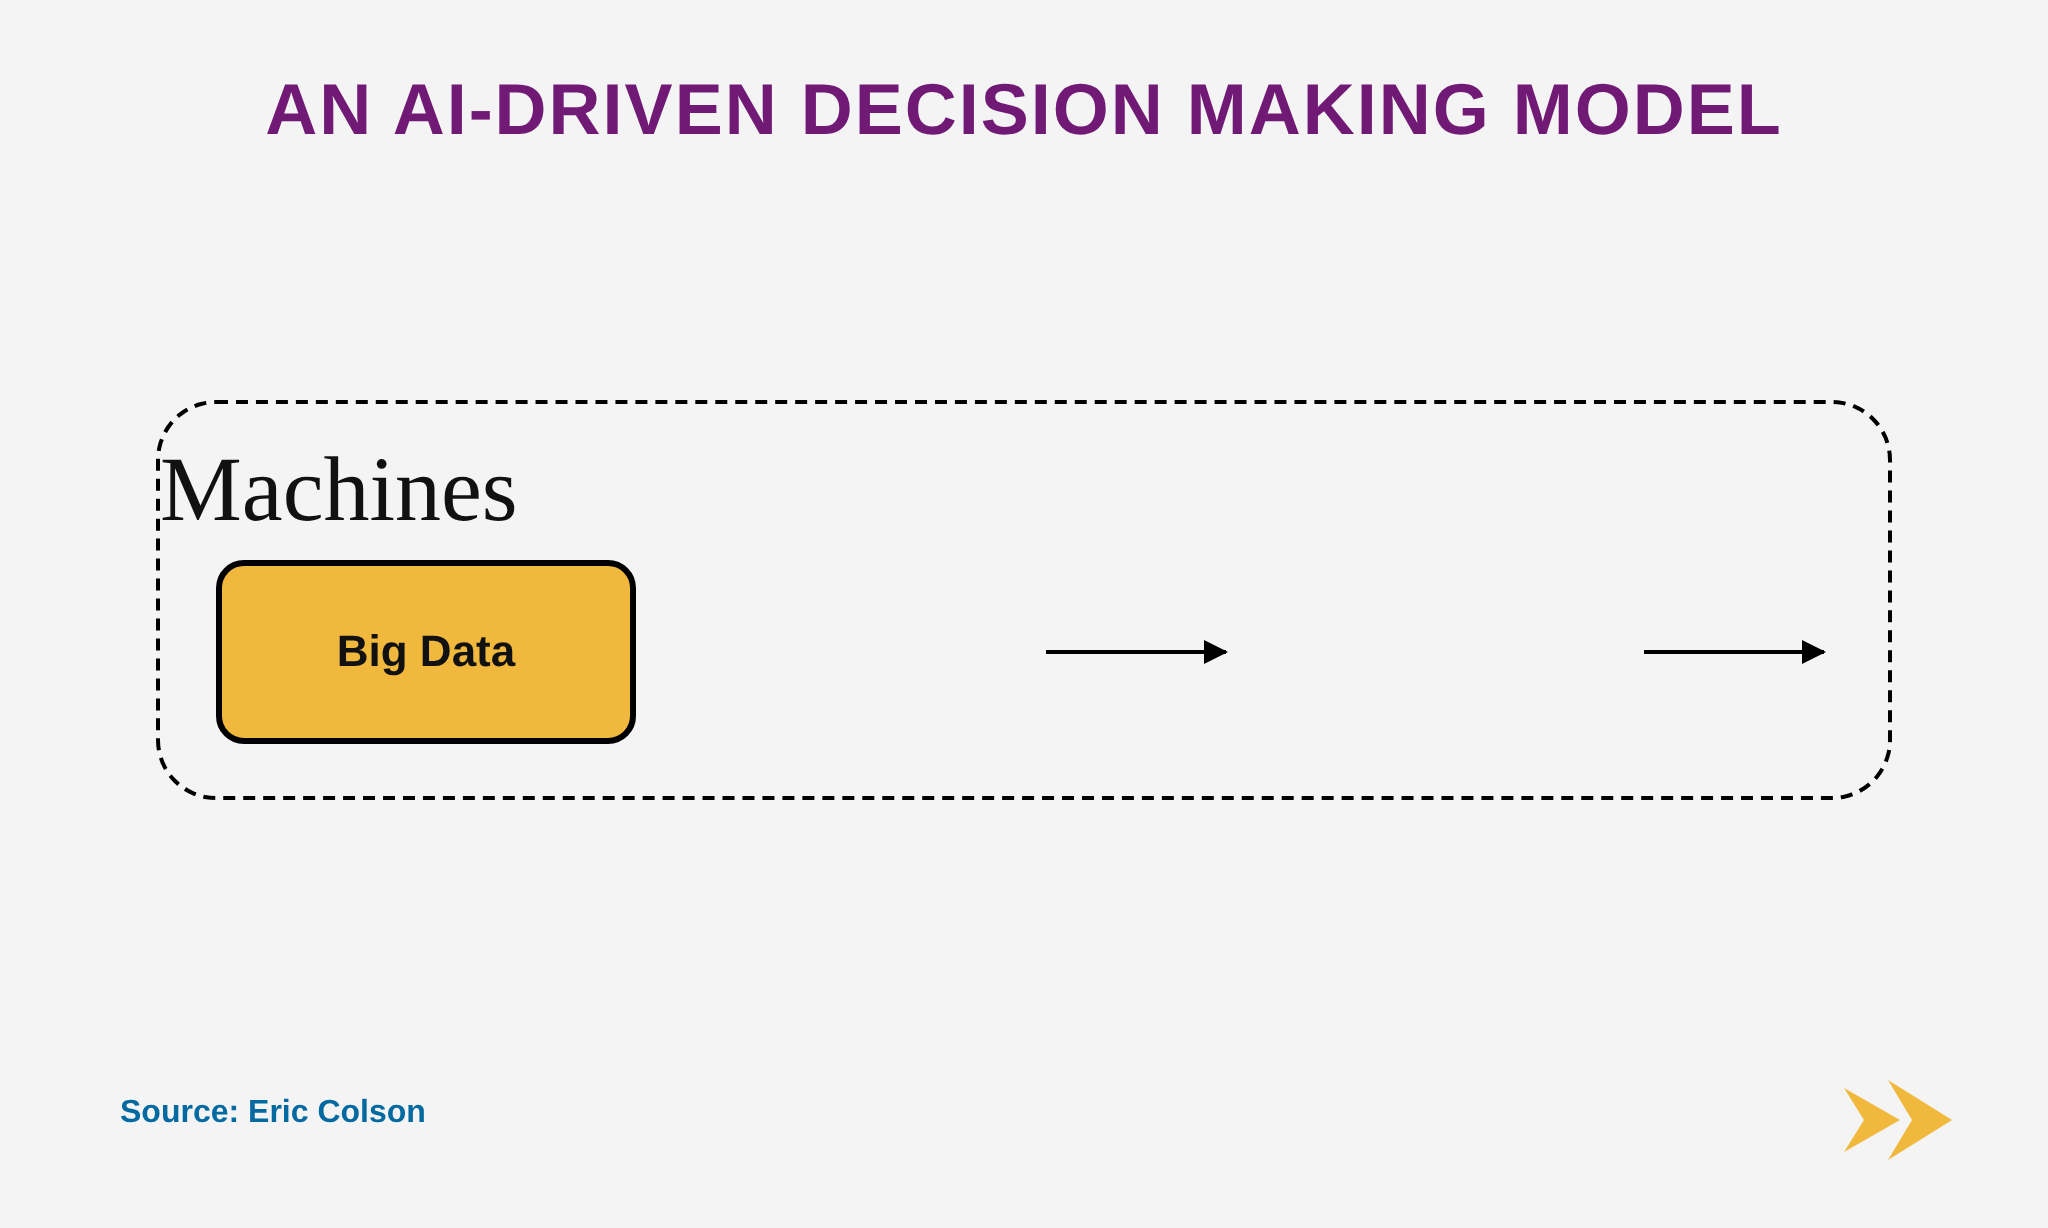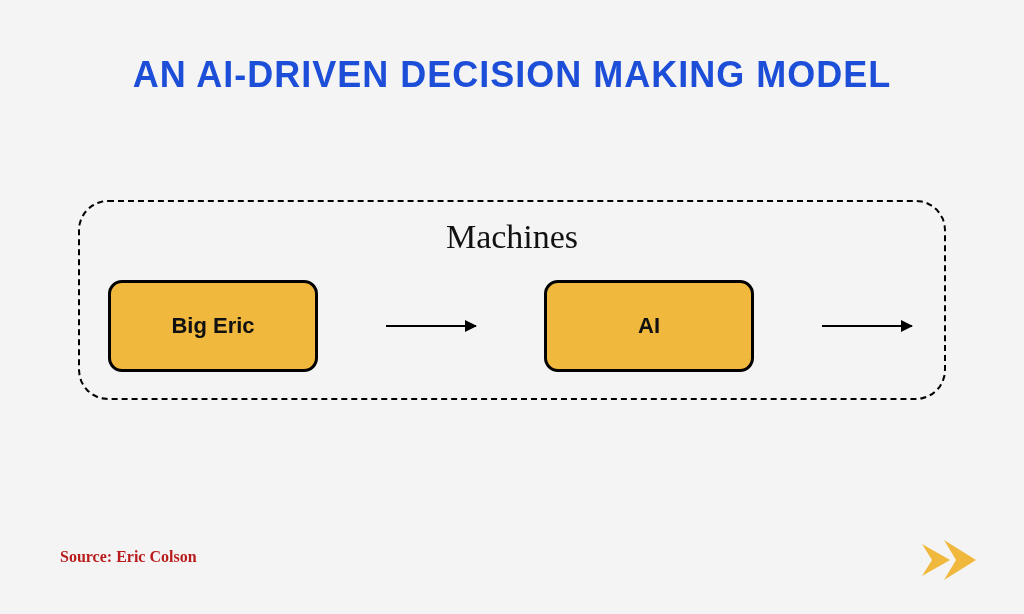--- a/index.html
+++ b/index.html
@@ -6,49 +6,48 @@
   html, body { width: 1024px; height: 614px; }
   body {
     background: #f4f4f4;
     font-family: Arial, Helvetica, sans-serif;
     position: relative;
     overflow: hidden;
   }
 
   .title {
     position: absolute;
-    top: 52px;
+    top: 32px;
     left: 0;
     width: 100%;
     text-align: center;
     font-weight: 900;
     font-size: 36px;
     letter-spacing: 1px;
     line-height: 1.25;
-    color: #1d4ed8;
+    color: #701a75;
     text-transform: uppercase;
     font-stretch: condensed;
   }
 
   .process-frame {
     position: absolute;
     left: 78px;
     top: 200px;
     width: 868px;
     height: 200px;
     border: 2.5px dashed #000;
     border-radius: 30px;
   }
 
   .frame-label {
     position: absolute;
     left: 0; right: 0;
     top: 16px;
-    text-align: center;
-    font-size: 34px;
+    font-size: 46px;
     font-weight: 400;
     color: #111;
     font-family: Georgia, "Times New Roman", serif;
   }
 
   .flow-row {
     position: absolute;
     left: 28px; right: 28px;
     top: 78px;
     height: 92px;
@@ -93,22 +92,21 @@
     border-top: 6px solid transparent;
     border-bottom: 6px solid transparent;
   }
 
   .source {
     position: absolute;
     left: 60px;
     bottom: 48px;
     font-size: 16px;
     font-weight: 700;
-    color: #b91c1c;
-    font-family: Liberation Serif, serif;
+    color: #0369a1;
   }
 
   .brand-logo {
     position: absolute;
     right: 40px;
     bottom: 28px;
     width: 68px;
     height: 52px;
   }
 </style>
@@ -116,23 +114,22 @@
 <body>
 
 <div class="title">
   <span>AN AI-DRIVEN DECISION MAKING MODEL</span><br>
 </div>
 
 <div class="process-frame">
   <div class="frame-label">Machines</div>
 
   <div class="flow-row">
-    <div class="node">Big Eric</div>
+    <div class="node">Big Data</div>
     <div class="arrow"></div>
-    <div class="node">AI</div>
     <div class="arrow"></div>
   </div>
 </div>
 
 <div class="source">Source: Eric Colson</div>
 
 <svg class="brand-logo" viewBox="0 0 68 52">
   <path d="M6 10 L34 26 L6 42 L16 26 Z" fill="#f0b83d"></path>
   <path d="M28 6 L60 26 L28 46 L40 26 Z" fill="#f0b83d"></path>
 </svg>

